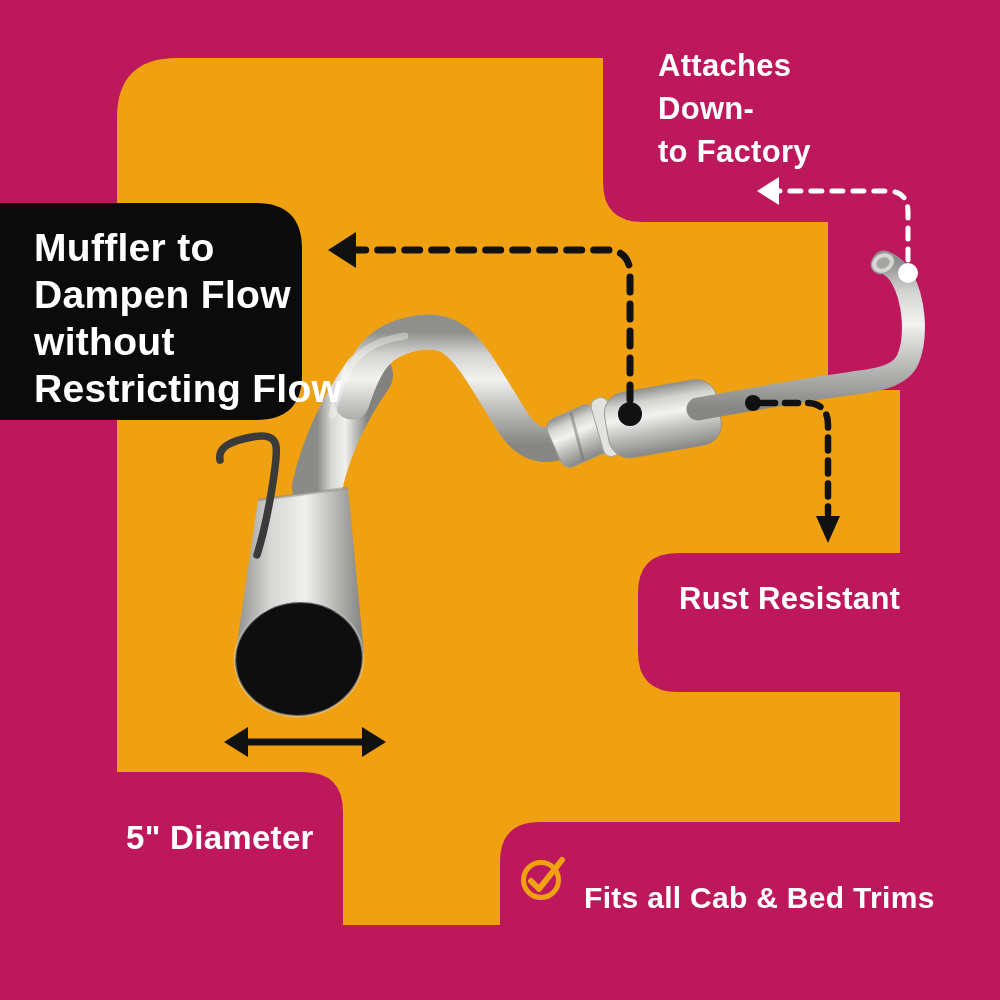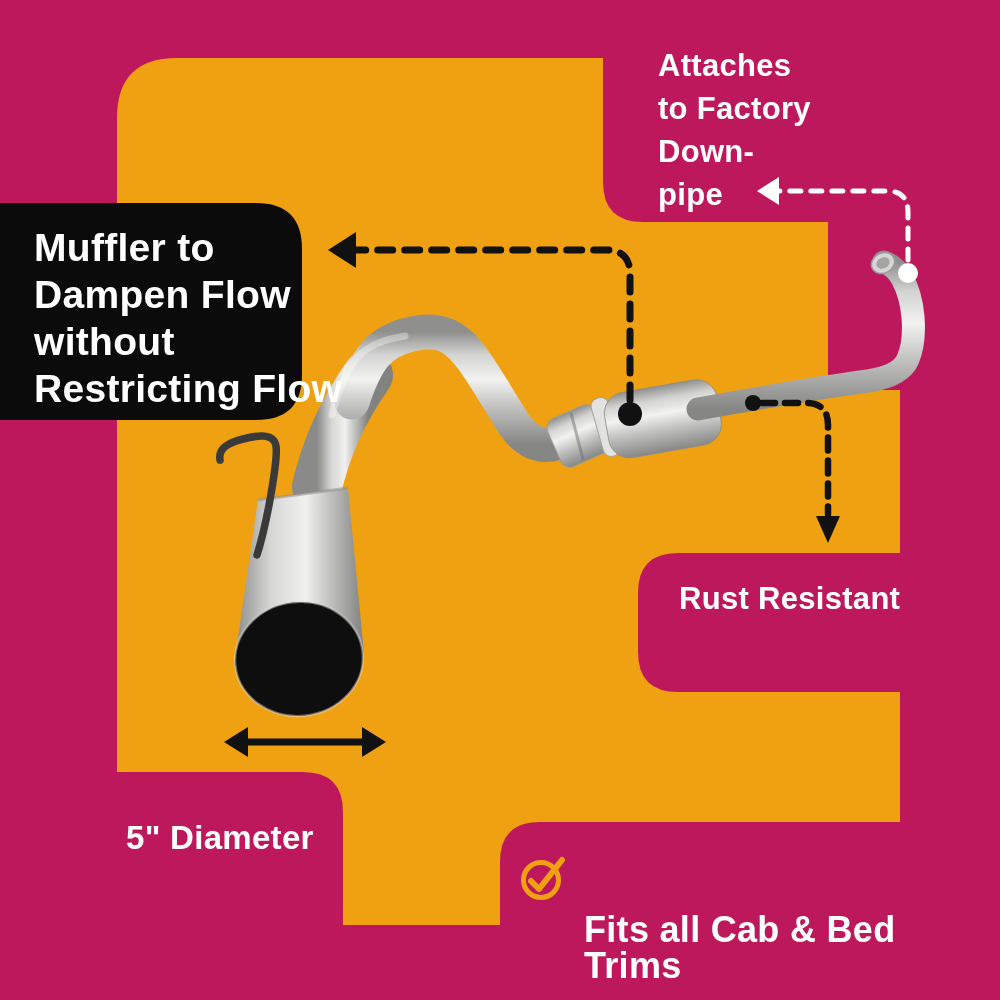--- a/index.html
+++ b/index.html
@@ -5,21 +5,21 @@
   html,body{margin:0;padding:0;background:#0b0b0b;}
   .stage{position:relative;width:1000px;height:1000px;background:#be185d;overflow:hidden;
          font-family:"Liberation Sans","DejaVu Sans",sans-serif;}
   .stage svg.backdrop{position:absolute;left:0;top:0;z-index:1;}
   .callout{position:absolute;z-index:5;color:#ffffff;font-weight:700;letter-spacing:.3px;}
   .callout .line{display:block;}
   .co-attaches{left:658px;top:44px;font-size:31px;line-height:43px;}
   .co-muffler{left:34px;top:224px;font-size:39px;line-height:47px;}
   .co-rust{left:679px;top:577px;font-size:31px;line-height:43px;}
   .co-diameter{left:126px;top:818px;font-size:33px;line-height:40px;}
-  .co-fits{left:584px;top:912px;font-size:36px;line-height:36px;}
+  .co-fits{left:584px;top:880px;font-size:30px;line-height:36px;}
   .check-icon{position:absolute;left:516px;top:851px;z-index:5;}
 </style>
 </head>
 <body>
 
 <div class="stage">
 
   <svg class="backdrop" width="1000" height="1000" viewBox="0 0 1000 1000">
     <defs>
       <linearGradient id="gV" x1="0" y1="0" x2="0" y2="1">
@@ -100,23 +100,22 @@
 
     <g>
       <line x1="244" y1="742" x2="366" y2="742" stroke="#111111" stroke-width="7"></line>
       <polygon points="224,742 248,727 248,757" fill="#111111"></polygon>
       <polygon points="386,742 362,727 362,757" fill="#111111"></polygon>
     </g>
   </svg>
 
   <div class="callout co-attaches">
     <span class="line">Attaches</span>
+    <span class="line">Down-</span>
     <span class="line">to Factory</span>
-    <span class="line">Down-</span>
-    <span class="line">pipe</span>
   </div>
 
   <div class="callout co-muffler">
     <span class="line">Muffler to</span>
     <span class="line">Dampen Flow</span>
     <span class="line">without</span>
     <span class="line">Restricting Flow</span>
   </div>
 
   <div class="callout co-rust">

